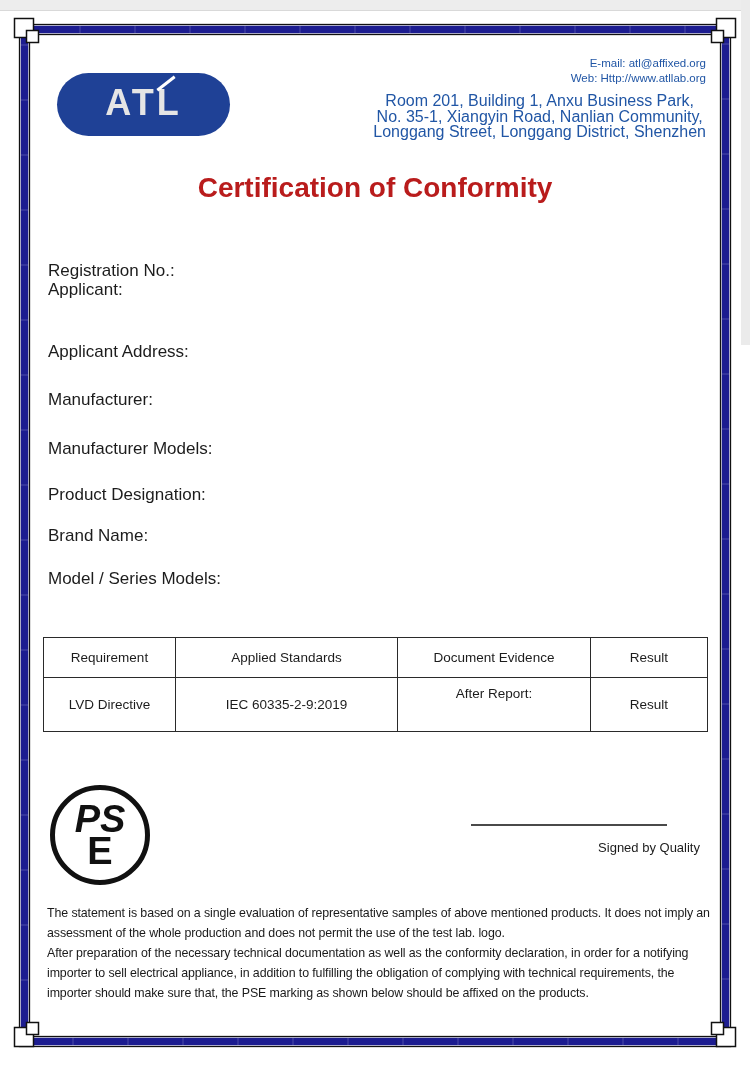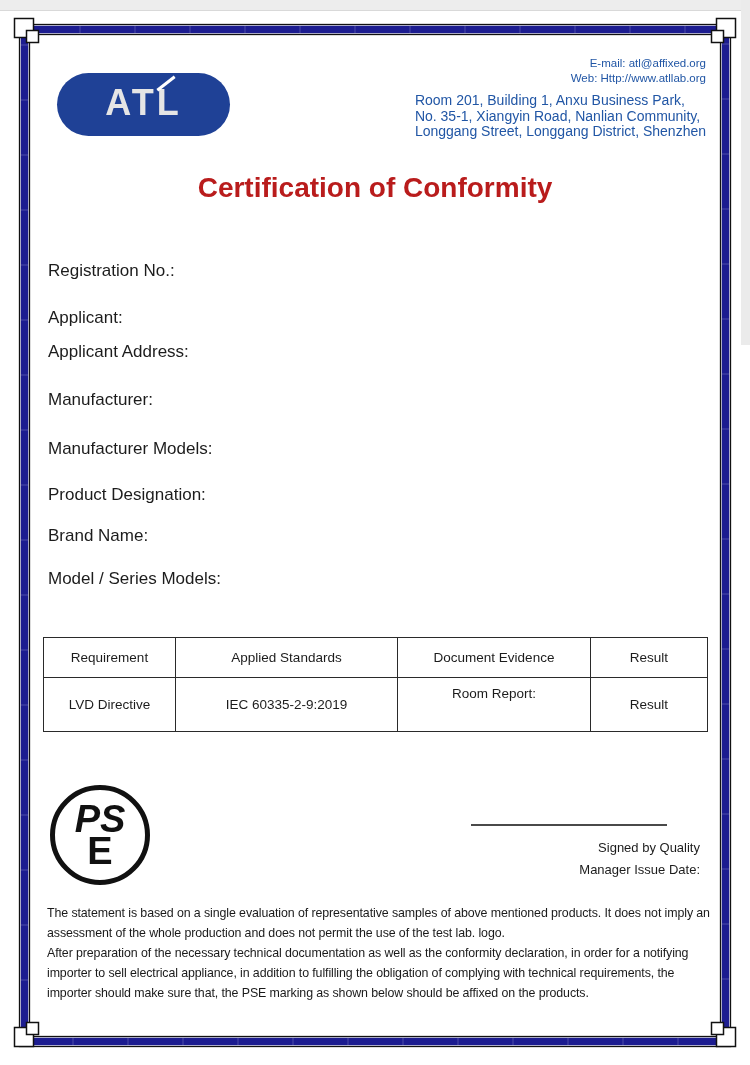--- a/index.html
+++ b/index.html
@@ -34,22 +34,22 @@
   .logo-accent {
     position: absolute; left: 98px; top: 9px; width: 22px; height: 3px;
     background: #ffffff; transform: rotate(-38deg);
   }
 
   .contact-block {
     position: absolute; right: 44px; top: 56px; text-align: right;
     color: #2156a5; font-size: 11.5px; line-height: 15px;
   }
   .address-block {
-    position: absolute; right: 44px; top: 93px; text-align: left;
-    color: #2156a5; font-size: 14px; line-height: 15.5px;
+    position: absolute; right: 44px; top: 93px; text-align: center;
+    color: #2156a5; font-size: 16px; line-height: 15.5px;
   }
 
   .doc-title {
     position: absolute; left: 0; top: 172px; width: 750px; text-align: center;
     font-size: 28px; font-weight: bold; color: #b91c1c;
   }
 
   .field-label {
     position: absolute; left: 48px; font-size: 17px; color: #1c1c1c;
   }
@@ -140,21 +140,21 @@
   </div>
   <div class="address-block">
     <div>Room 201, Building 1, Anxu Business Park,</div>
     <div>No. 35-1, Xiangyin Road, Nanlian Community,</div>
     <div>Longgang Street, Longgang District, Shenzhen</div>
   </div>
 
   <div class="doc-title">Certification of Conformity</div>
 
   <div class="field-label" style="top:261px">Registration No.:</div>
-  <div class="field-label" style="top:308px">Applicant:</div>
+  <div class="field-label" style="top:280px">Applicant:</div>
   <div class="field-label" style="top:342px">Applicant Address:</div>
   <div class="field-label" style="top:390px">Manufacturer:</div>
   <div class="field-label" style="top:439px">Manufacturer Models:</div>
   <div class="field-label" style="top:485px">Product Designation:</div>
   <div class="field-label" style="top:526px">Brand Name:</div>
   <div class="field-label" style="top:569px">Model / Series Models:</div>
 
   <table class="cert-table">
     <colgroup>
       <col class="col-req">
@@ -167,35 +167,34 @@
         <th>Requirement</th>
         <th>Applied Standards</th>
         <th>Document Evidence</th>
         <th>Result</th>
       </tr>
     </thead>
     <tbody>
       <tr>
         <td>LVD Directive</td>
         <td>IEC 60335-2-9:2019</td>
-        <td class="top-aligned">Room Report:</td>
+        <td class="top-aligned">After Report:</td>
         <td>Result</td>
       </tr>
     </tbody>
   </table>
 
   <div class="pse-mark">
     <div class="pse-line1">PS</div>
     <div class="pse-line2">E</div>
   </div>
 
   <div class="signature-line"></div>
   <div class="signature-block">
     <div>Signed by Quality</div>
-    <div>Manager Issue Date:</div>
   </div>
 
   <div class="statement-block">
     <p>The statement is based on a single evaluation of representative samples of above mentioned products. It does not imply an assessment of the whole production and does not permit the use of the test lab. logo.</p>
     <p>After preparation of the necessary technical documentation as well as the conformity declaration, in order for a notifying importer to sell electrical appliance, in addition to fulfilling the obligation of complying with technical requirements, the importer should make sure that, the PSE marking as shown below should be affixed on the products.</p>
   </div>
 
 </div>
 
 </body></html>

